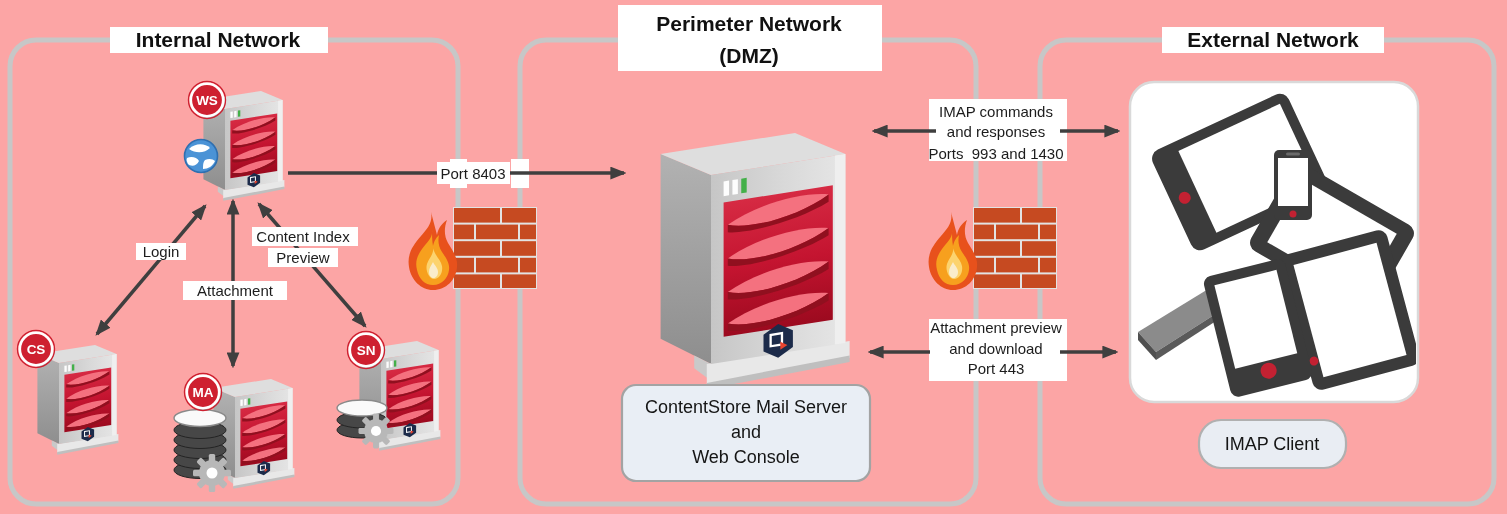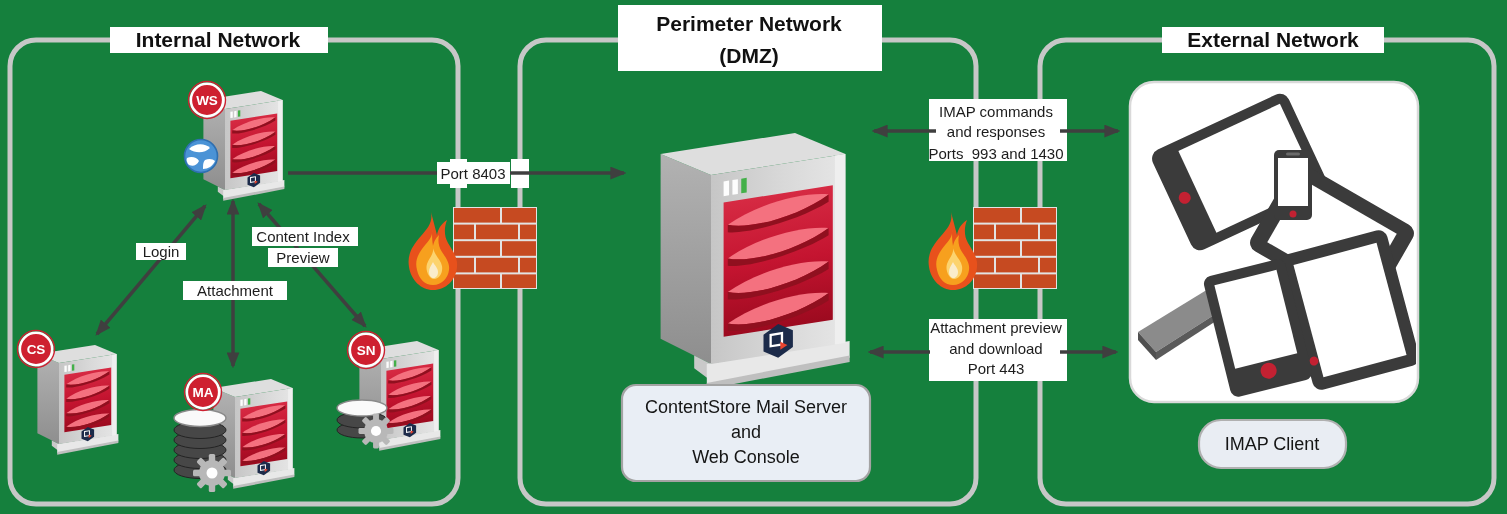--- a/index.html
+++ b/index.html
@@ -1,16 +1,16 @@
 <!DOCTYPE html>
 <html><head>
 <meta charset="utf-8">
 <style>
   html,body{margin:0;padding:0;background:#ffffff;}
-  .stage{position:relative;width:1507px;height:514px;background:#15803d;overflow:hidden;}
+  .stage{position:relative;width:1507px;height:514px;background:#fca5a5;overflow:hidden;}
   svg text{font-family:"Liberation Sans","DejaVu Sans",sans-serif;fill:#1c1c1c;}
   .ztitle{font-size:21px;font-weight:600;fill:#111;text-anchor:middle;}
   .lbl{font-size:15px;fill:#1c1c1c;text-anchor:middle;}
   .pre{white-space:pre;}
   .boxtxt{font-size:18px;fill:#151515;text-anchor:middle;}
   .badge-t{font-size:13.5px;font-weight:700;fill:#ffffff;text-anchor:middle;}
   .zone{fill:none;stroke:#c7c7c7;stroke-width:5;}
   .arrow{stroke:#3f3f3f;stroke-width:3.5;fill:none;}
   .gap{fill:#ffffff;}
 </style>

